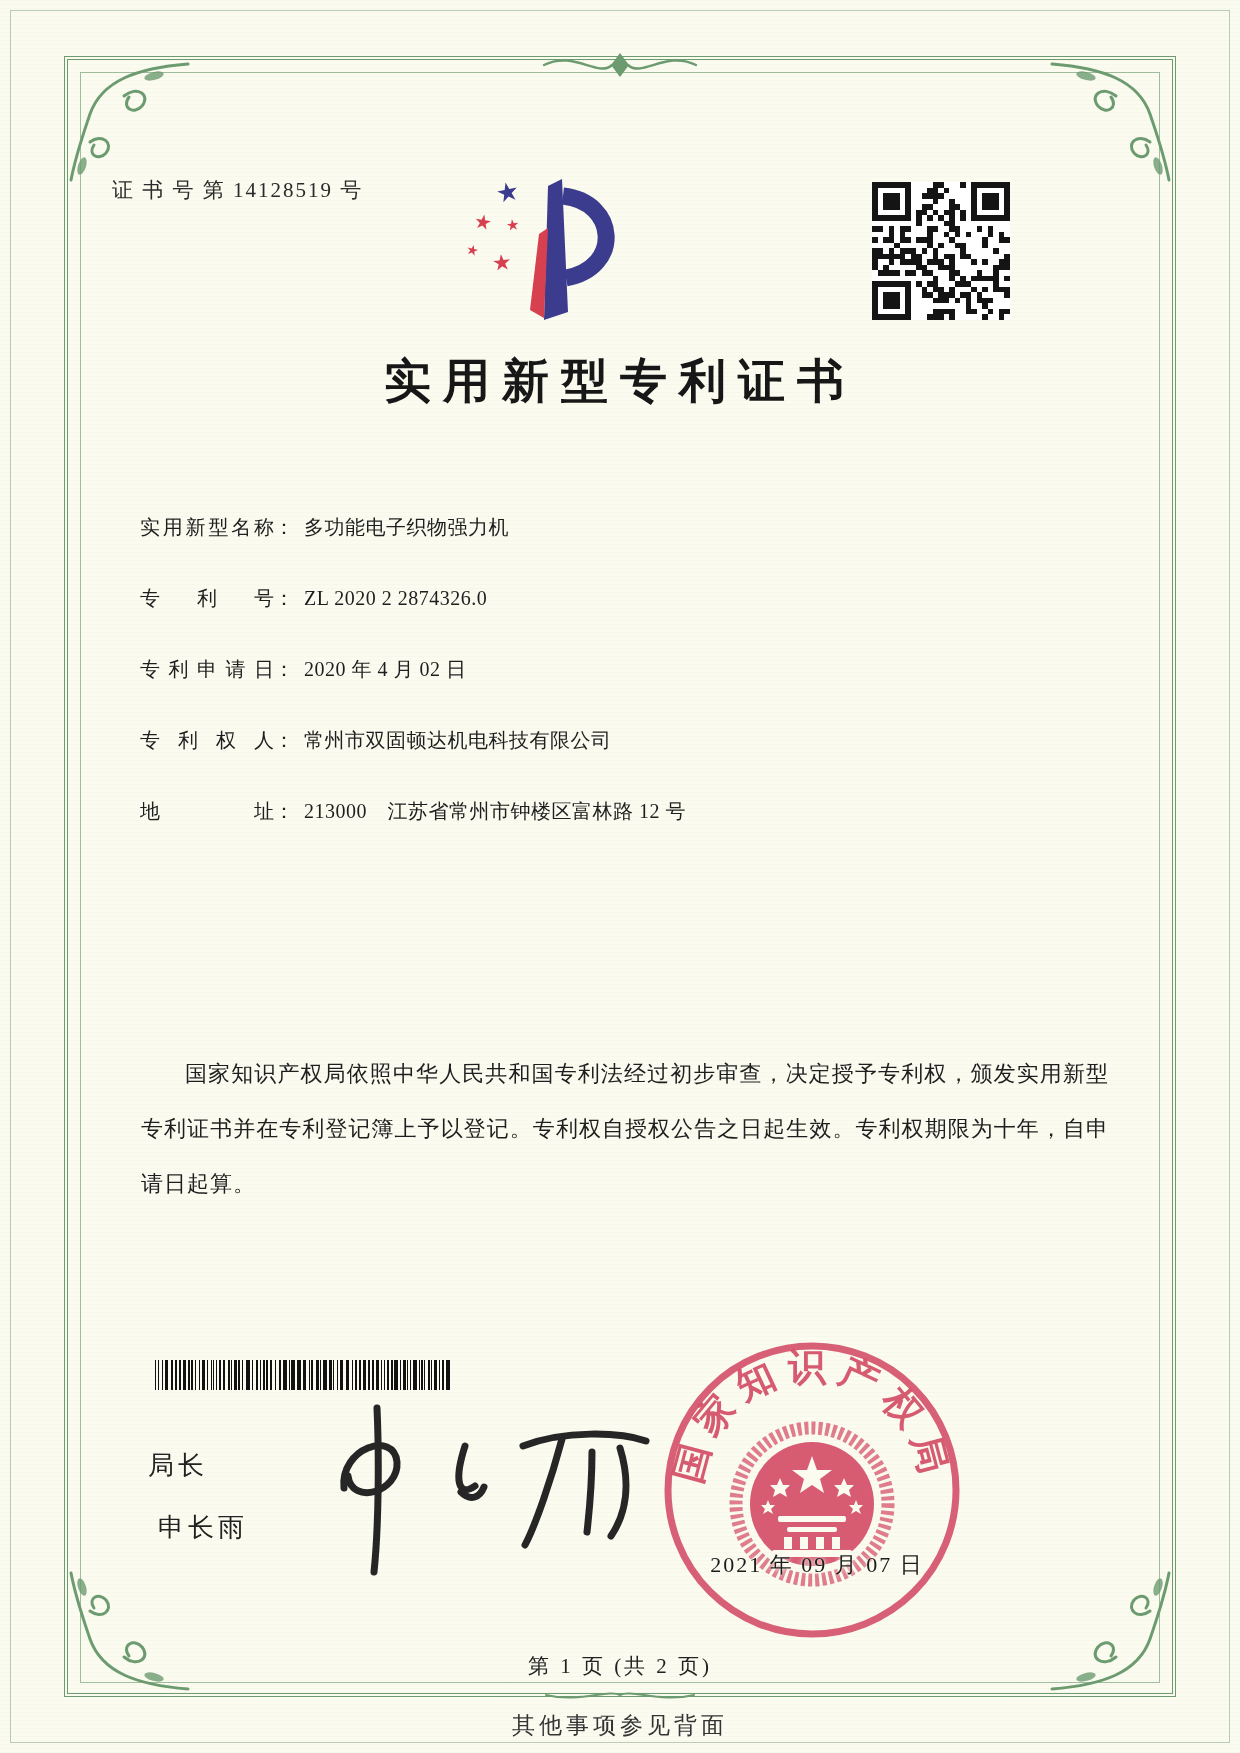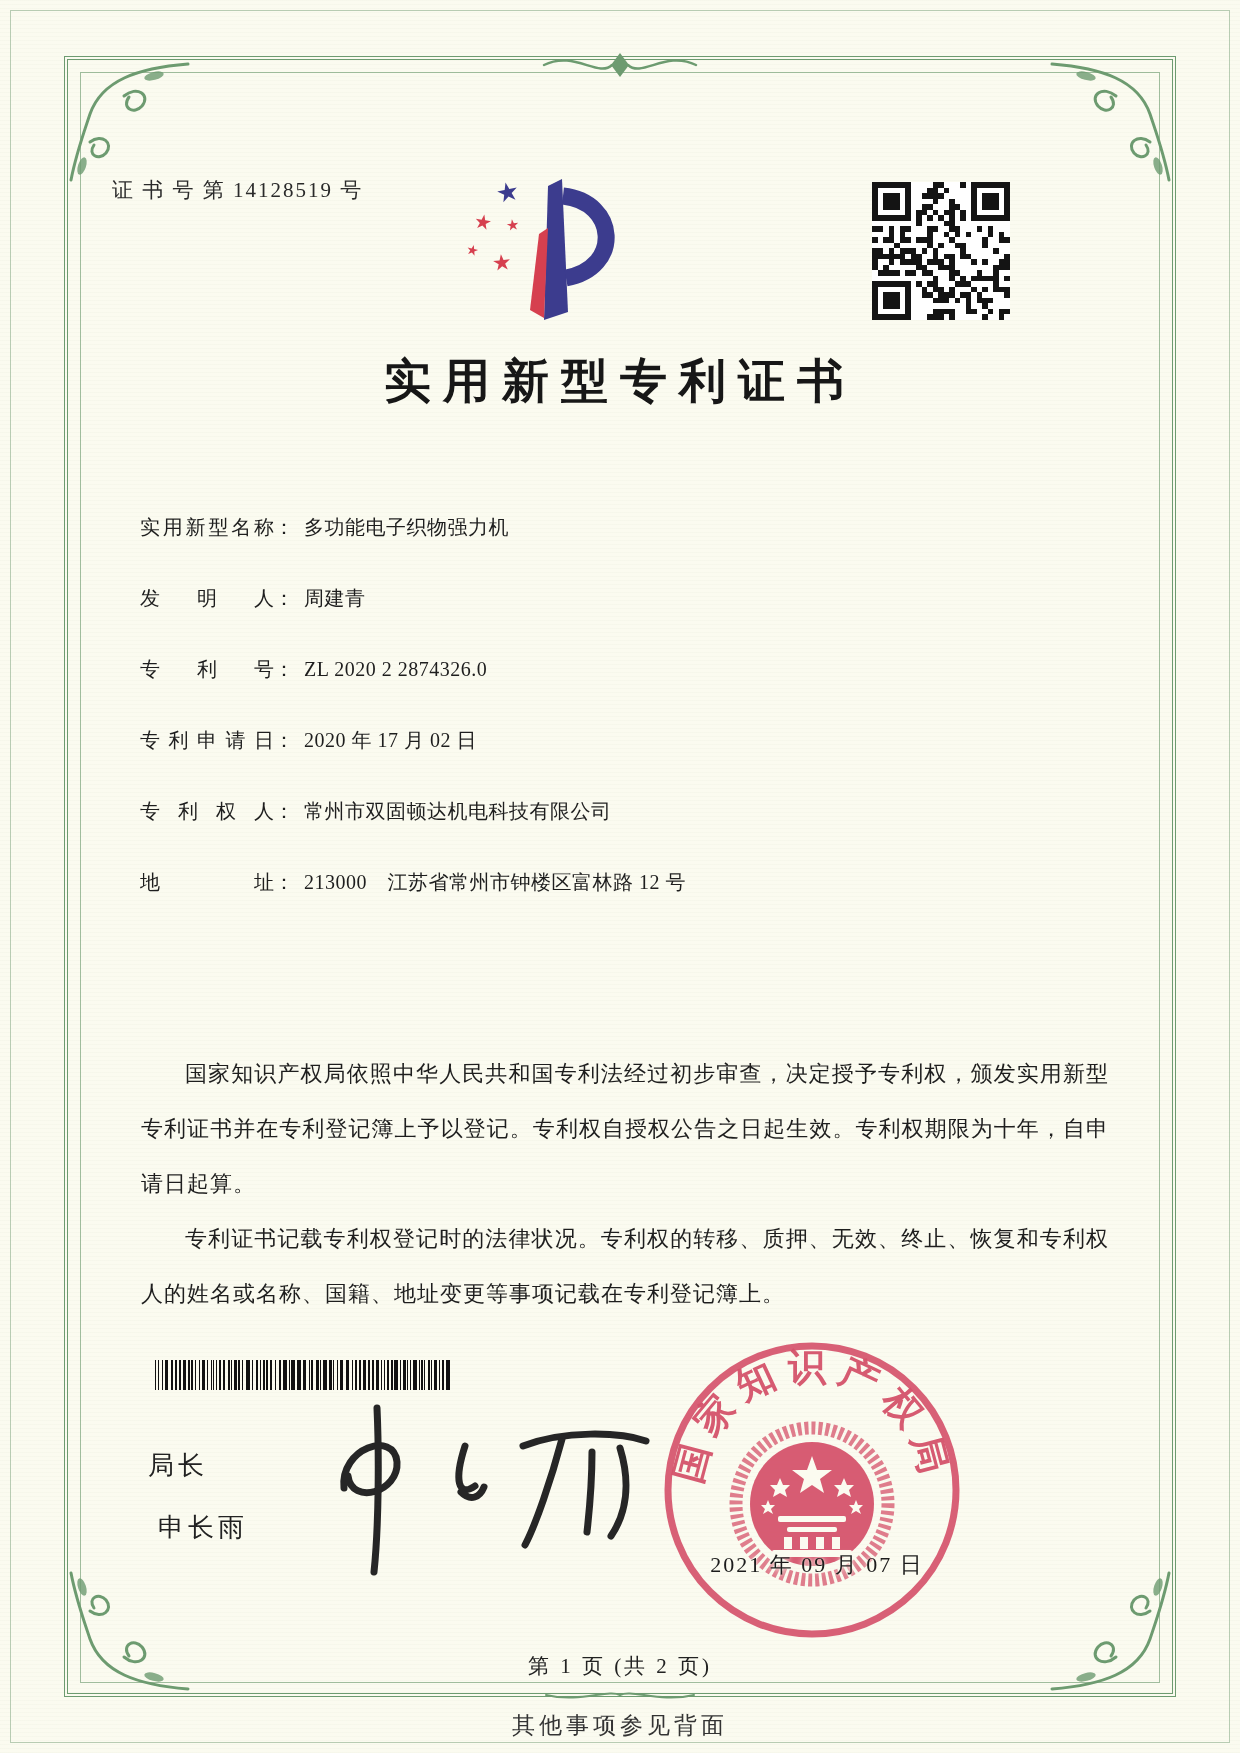--- a/index.html
+++ b/index.html
@@ -425,39 +425,35 @@
       </svg>
   </div>
 
   <div class="title">实用新型专利证书</div>
 
   <div class="fields">
     <div class="field-row">
       <span class="flabel">实用新型名称</span><span class="fcolon">：</span><span class="fvalue">多功能电子织物强力机</span>
     </div>
     <div class="field-row">
-      <span class="flabel">发明人</span><span class="fcolon">：</span><span class="fvalue">周建青</span>
-    </div>
-    <div class="field-row">
       <span class="flabel">专利号</span><span class="fcolon">：</span><span class="fvalue">ZL 2020 2 2874326.0</span>
     </div>
     <div class="field-row">
-      <span class="flabel">专利申请日</span><span class="fcolon">：</span><span class="fvalue">2020 年 17 月 02 日</span>
+      <span class="flabel">专利申请日</span><span class="fcolon">：</span><span class="fvalue">2020 年 4 月 02 日</span>
     </div>
     <div class="field-row">
       <span class="flabel">专利权人</span><span class="fcolon">：</span><span class="fvalue">常州市双固顿达机电科技有限公司</span>
     </div>
     <div class="field-row">
       <span class="flabel">地址</span><span class="fcolon">：</span><span class="fvalue">213000　江苏省常州市钟楼区富林路 12 号</span>
     </div>
   </div>
 
   <div class="body-text">
     <p>国家知识产权局依照中华人民共和国专利法经过初步审查，决定授予专利权，颁发实用新型专利证书并在专利登记簿上予以登记。专利权自授权公告之日起生效。专利权期限为十年，自申请日起算。</p>
-    <p>专利证书记载专利权登记时的法律状况。专利权的转移、质押、无效、终止、恢复和专利权人的姓名或名称、国籍、地址变更等事项记载在专利登记簿上。</p>
   </div>
 
   <div class="barcode">
     <svg id="barcode-svg" viewBox="0 0 300 30" preserveAspectRatio="none">
         <rect x="0" y="0" width="1" height="30" fill="#111"></rect>
         <rect x="3" y="0" width="1" height="30" fill="#111"></rect>
         <rect x="7" y="0" width="1" height="30" fill="#111"></rect>
         <rect x="10" y="0" width="3" height="30" fill="#111"></rect>
         <rect x="16" y="0" width="2" height="30" fill="#111"></rect>
         <rect x="20" y="0" width="2" height="30" fill="#111"></rect>

